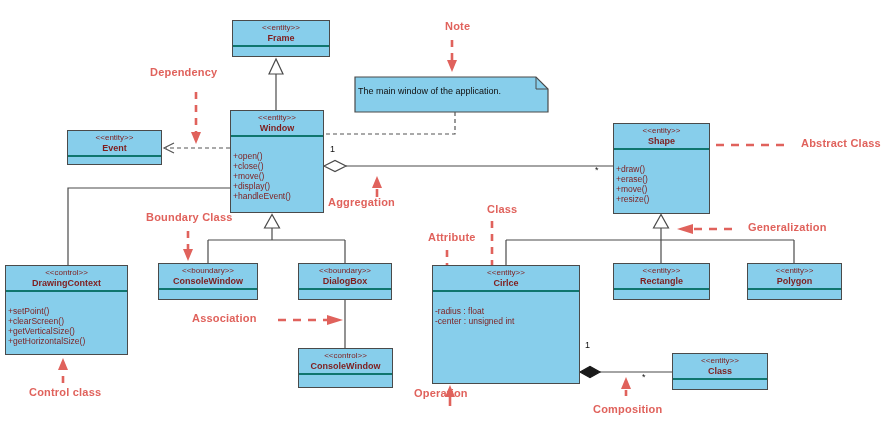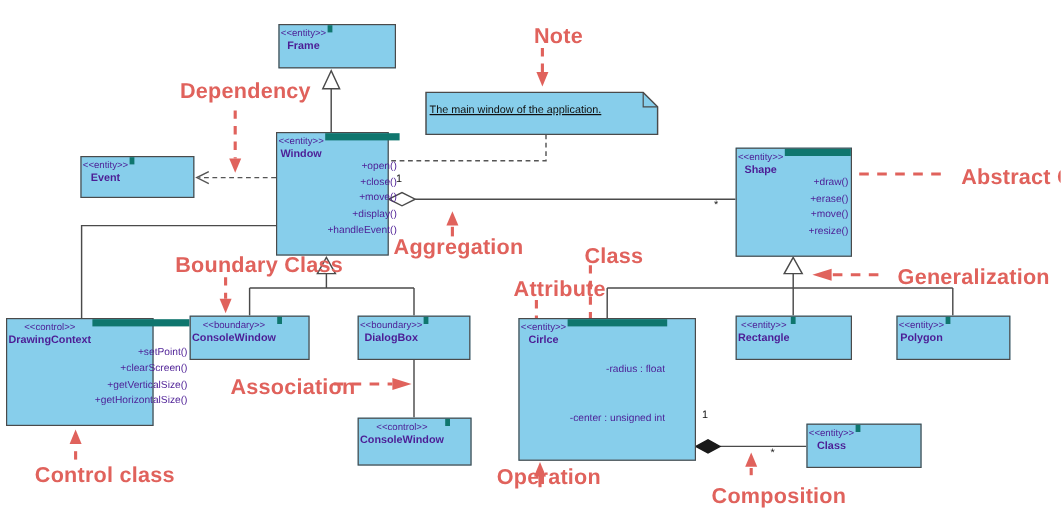--- a/index.html
+++ b/index.html
@@ -2,36 +2,36 @@
 <html style="--class-fill: #87CEEB; --annotation: #e0625c; --background: #ffffff; --connector: #4a4a4a;"><head>
 <meta charset="utf-8">
 <style>
   * { margin:0; padding:0; box-sizing:border-box; }
   html,body { background:#fff; font-family:"Liberation Sans", sans-serif; }
   .canvas { position:relative; width:884px; height:443px; background:var(--background,#fff); overflow:hidden; }
   svg.overlay { position:absolute; left:0; top:0; width:884px; height:443px; }
 
   .uml-class {
     position:absolute; background:var(--class-fill,#87CEEB);
-    border:1px solid #4a4a4a; display:flex; flex-direction:row;
-    color:#4c1d95; z-index:2;
+    border:1px solid #4a4a4a; display:flex; flex-direction:column;
+    color:#7f1d1d; z-index:2;
   }
   .hdr { text-align:center; padding:2px 1px 1px; }
   .stereo { font-size:8px; line-height:10px; white-space:nowrap; }
   .cname  { font-size:9px; font-weight:bold; line-height:11px; white-space:nowrap; }
   .cname.abstract { }
-  .compartment { border-top:6px solid #0f766e; flex:1; display:flex; flex-direction:column;
-                 justify-content:space-around; padding:14px 2px;text-align:right; }
+  .compartment { border-top:2px solid #0f766e; flex:1; display:flex; flex-direction:column;
+                 justify-content:space-around; padding:14px 2px; }
   .compartment .m { font-size:8.5px; line-height:10px; white-space:nowrap; }
   .compartment.empty { min-height:8px; flex:0 0 auto; height:9px; }
 
-  .note-text { position:absolute; left:358px; top:86px; width:188px; font-size:9px; color:#101010; z-index:3;text-decoration:underline; }
+  .note-text { position:absolute; left:358px; top:86px; width:188px; font-size:9px; color:#101010; z-index:3; }
 
   .annotation { position:absolute; color:var(--annotation,#e0625c); font-weight:bold;
-                font-size:18px; letter-spacing:0.2px; white-space:nowrap; z-index:4;padding-left:12px; }
+                font-size:11px; letter-spacing:0.2px; white-space:nowrap; z-index:4;padding-left:12px; }
   .mult { position:absolute; font-size:9px; color:#101010; z-index:3; }
 </style>
 </head>
 <body>
 
 <div class="canvas">
 
   <svg class="overlay" viewBox="0 0 884 443" xmlns="http://www.w3.org/2000/svg">
 
     <g>

